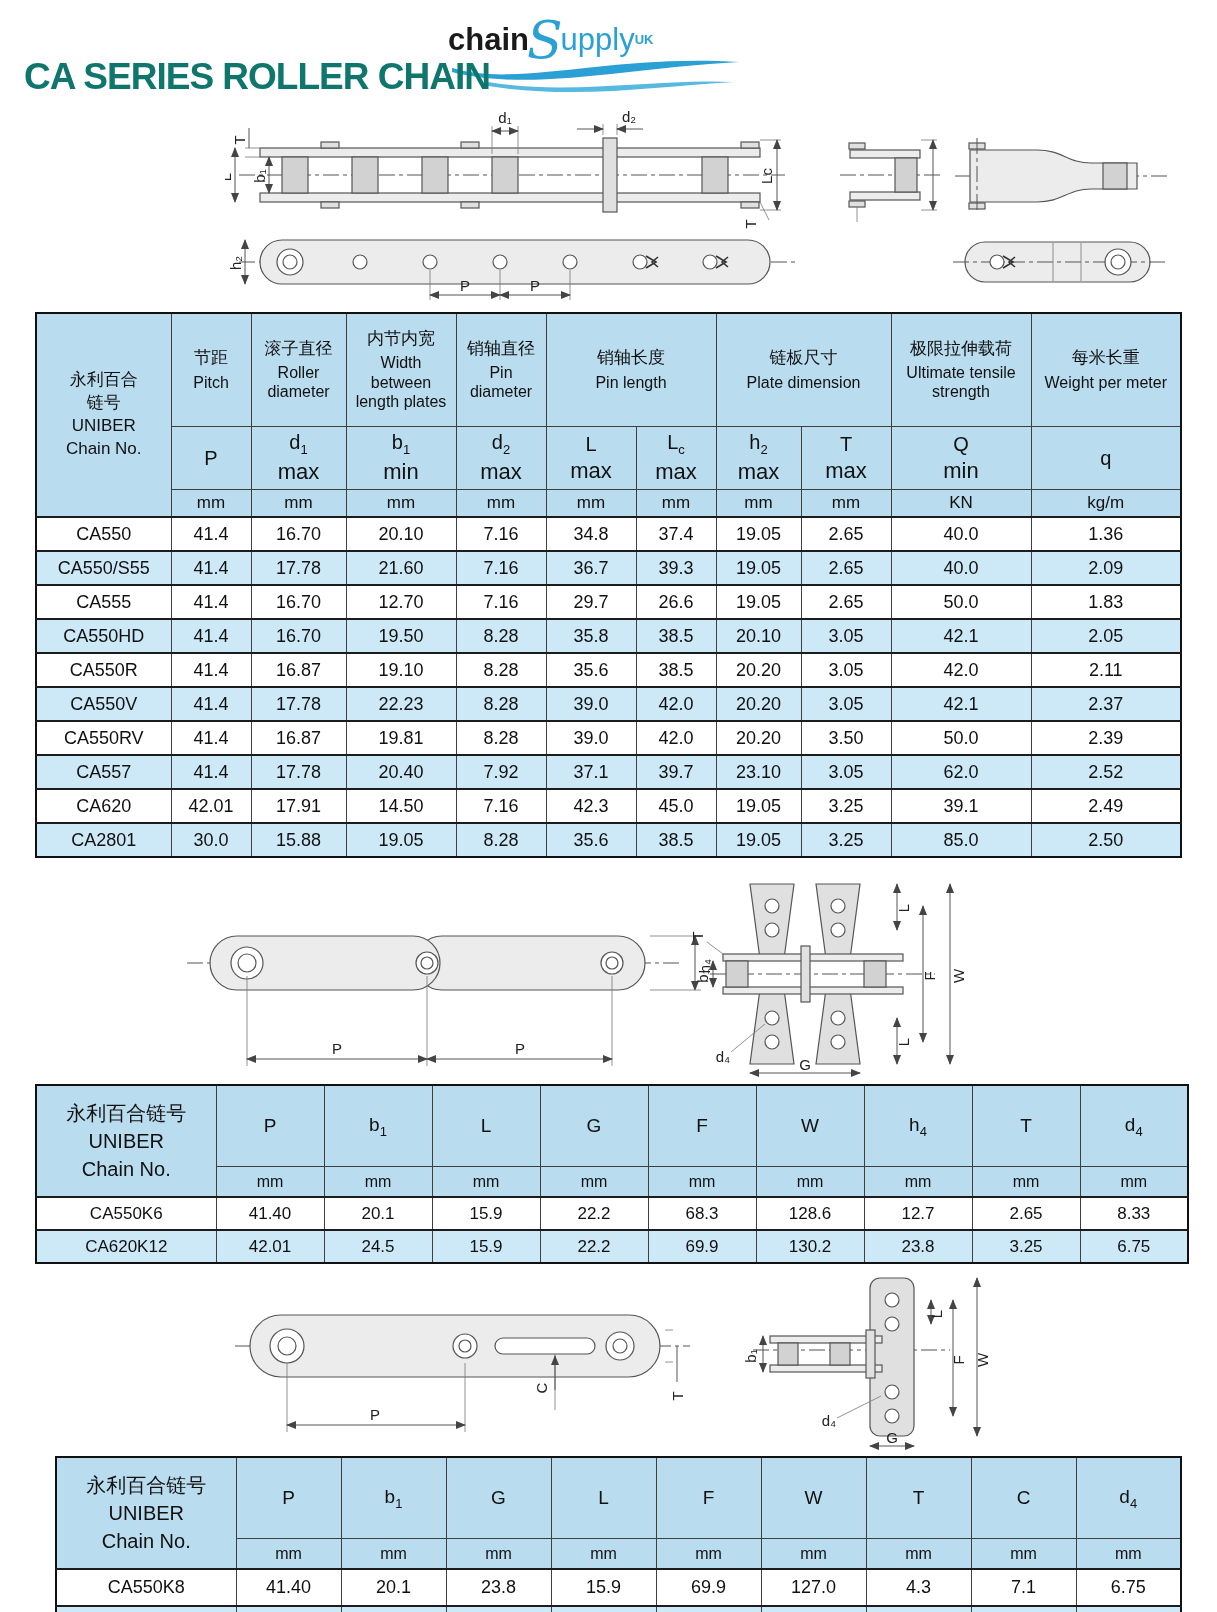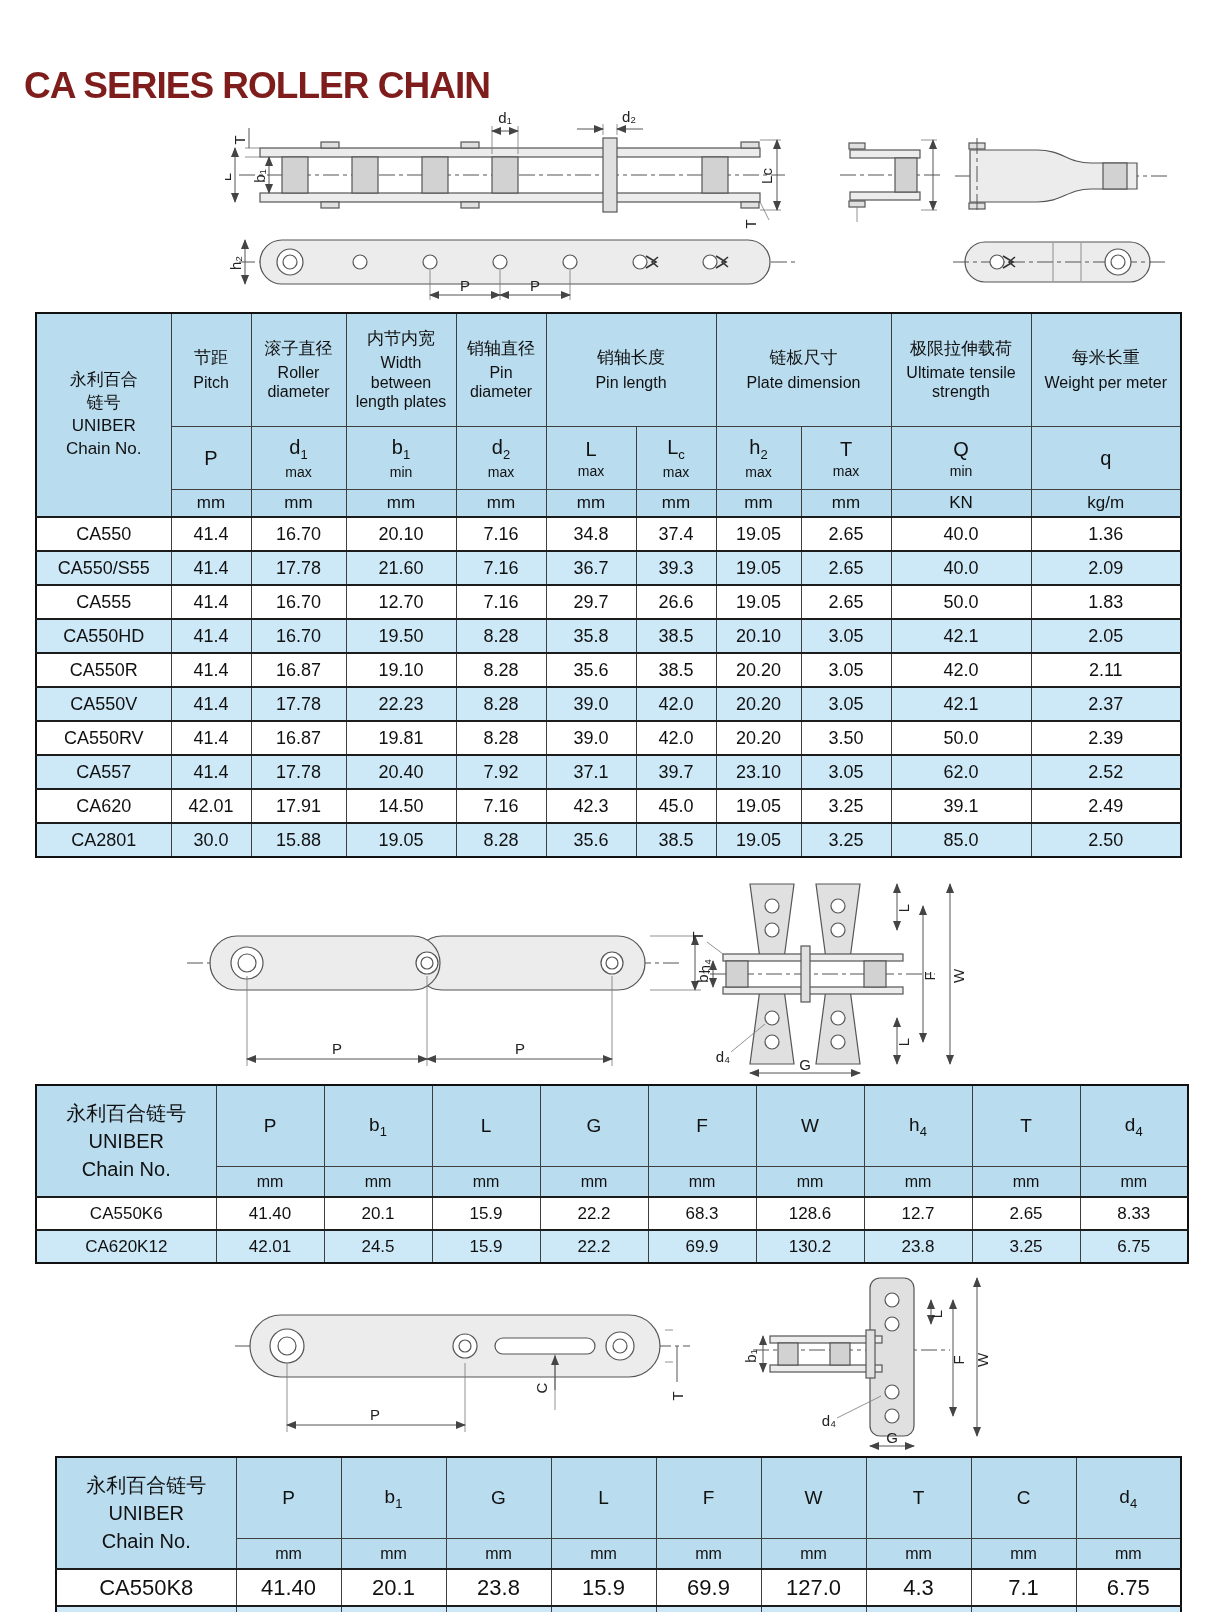--- a/index.html
+++ b/index.html
@@ -8,21 +8,21 @@
 
   
   .hdr{position:relative;height:104px;}
   .logo{position:absolute;left:448px;top:6px;width:300px;}
   .logo-line{white-space:nowrap;line-height:1;}
   .logo-chain{font-weight:bold;font-size:31px;color:#1a1a1a;letter-spacing:0;}
   .logo-s{font-size:52px;color:#2aa0d5;font-family:"DejaVu Serif",serif;font-style:italic;position:relative;top:8px;margin:0 -2px;}
   .logo-supply{font-size:31px;color:#2aa0d5;}
   .logo-uk{font-size:13px;color:#2aa0d5;vertical-align:super;font-weight:bold;}
   .logo-swoosh{display:block;margin-top:-6px;}
-  .page-title{position:absolute;left:24px;top:56px;font-size:37px;font-weight:bold;letter-spacing:-1px;color:#7f1d1d;margin-top:9px;}
+  .page-title{position:absolute;left:24px;top:56px;font-size:37px;font-weight:bold;letter-spacing:-1px;color:#0f766e;}
 
   
   svg{display:block;}
   svg text{font-family:"Liberation Sans",sans-serif;font-size:15px;fill:#222;}
   .plate{fill:#ececec;stroke:#555;stroke-width:1.2;}
   .plate2{fill:#e0e0e0;stroke:#555;stroke-width:1.2;}
   .roller{fill:#d2d2d2;stroke:#555;stroke-width:1.2;}
   .hole{fill:#ffffff;stroke:#555;stroke-width:1.2;}
   .cl{stroke:#555;stroke-width:1;stroke-dasharray:16 4 4 4;fill:none;}
   .dim{stroke:#555;stroke-width:1;fill:none;}
@@ -38,37 +38,44 @@
   .spec-table thead th,.spec-table thead td{background:#b9dcef;}
   .spec-table tbody tr:nth-child(even) td{background:#cde9f7;}
   .spec-table tbody td{font-size:18px;border-top-width:2px;border-top-color:#1c1c1c;}
   .t1{margin:10px 0 0 35px;width:1145px;}
   .t1 .group-row th{height:110px;font-size:16px;line-height:1.2;}
   .t1 .group-row .zh{font-size:17px;margin-bottom:4px;}
   .t1 .sym-row td{height:60px;font-size:20px;}
   .t1 .units-row td{height:24px;font-size:17px;}
   .t1 tbody td{height:30px;}
   .chain-hdr div{font-size:17px;line-height:1.35;}
-  .qual{font-size:14px;margin-top:2px;}
+  .qual{font-size:22px;margin-top:2px;}
   sub{font-size:13px;}
   .t2{margin:0 0 0 35px;width:1152px;}
   .t3{margin:0 0 0 55px;width:1125px;}
   .t2 .sym-row th, .t3 .sym-row th{height:78px;font-size:19px;}
   .t2 .sym-row td,.t3 .sym-row td{height:78px;font-size:19px;}
   .t2 .units-row td,.t3 .units-row td{height:27px;font-size:16px;}
   .t2 tbody td{height:29px;font-size:17px;}
-  .t3 tbody td{height:33px;font-size:22px;}
+  .t3 tbody td{height:33px;font-size:18px;}
   .chain-hdr2 div{font-size:20px;line-height:1.4;}
 </style>
 </head>
 <body>
 
 <div class="page">
 
   <div class="hdr">
+    <div class="logo">
+      <div class="logo-line"><span class="logo-chain">chain</span><span class="logo-s">S</span><span class="logo-supply">upply</span><span class="logo-uk">UK</span></div>
+      <svg class="logo-swoosh" width="295" height="42" viewBox="0 0 295 42">
+        <path d="M4,16 C70,36 160,2 291,10 C180,16 80,40 4,20 Z" fill="#2aa0d5"></path>
+        <path d="M40,30 C120,44 210,26 286,30 C210,34 130,48 40,34 Z" fill="#57b8e0"></path>
+      </svg>
+    </div>
     <div class="page-title">CA SERIES ROLLER CHAIN</div>
   </div>
 
   <svg class="drw1" width="960" height="192" viewBox="0 0 960 192">
     <defs>
       <marker id="ae" markerWidth="10" markerHeight="8" refX="9" refY="4" orient="auto">
           <path d="M0,0 L10,4 L0,8 z" fill="#444"></path>
         </marker>
       <marker id="as" markerWidth="10" markerHeight="8" refX="1" refY="4" orient="auto">
           <path d="M10,0 L0,4 L10,8 z" fill="#444"></path>

